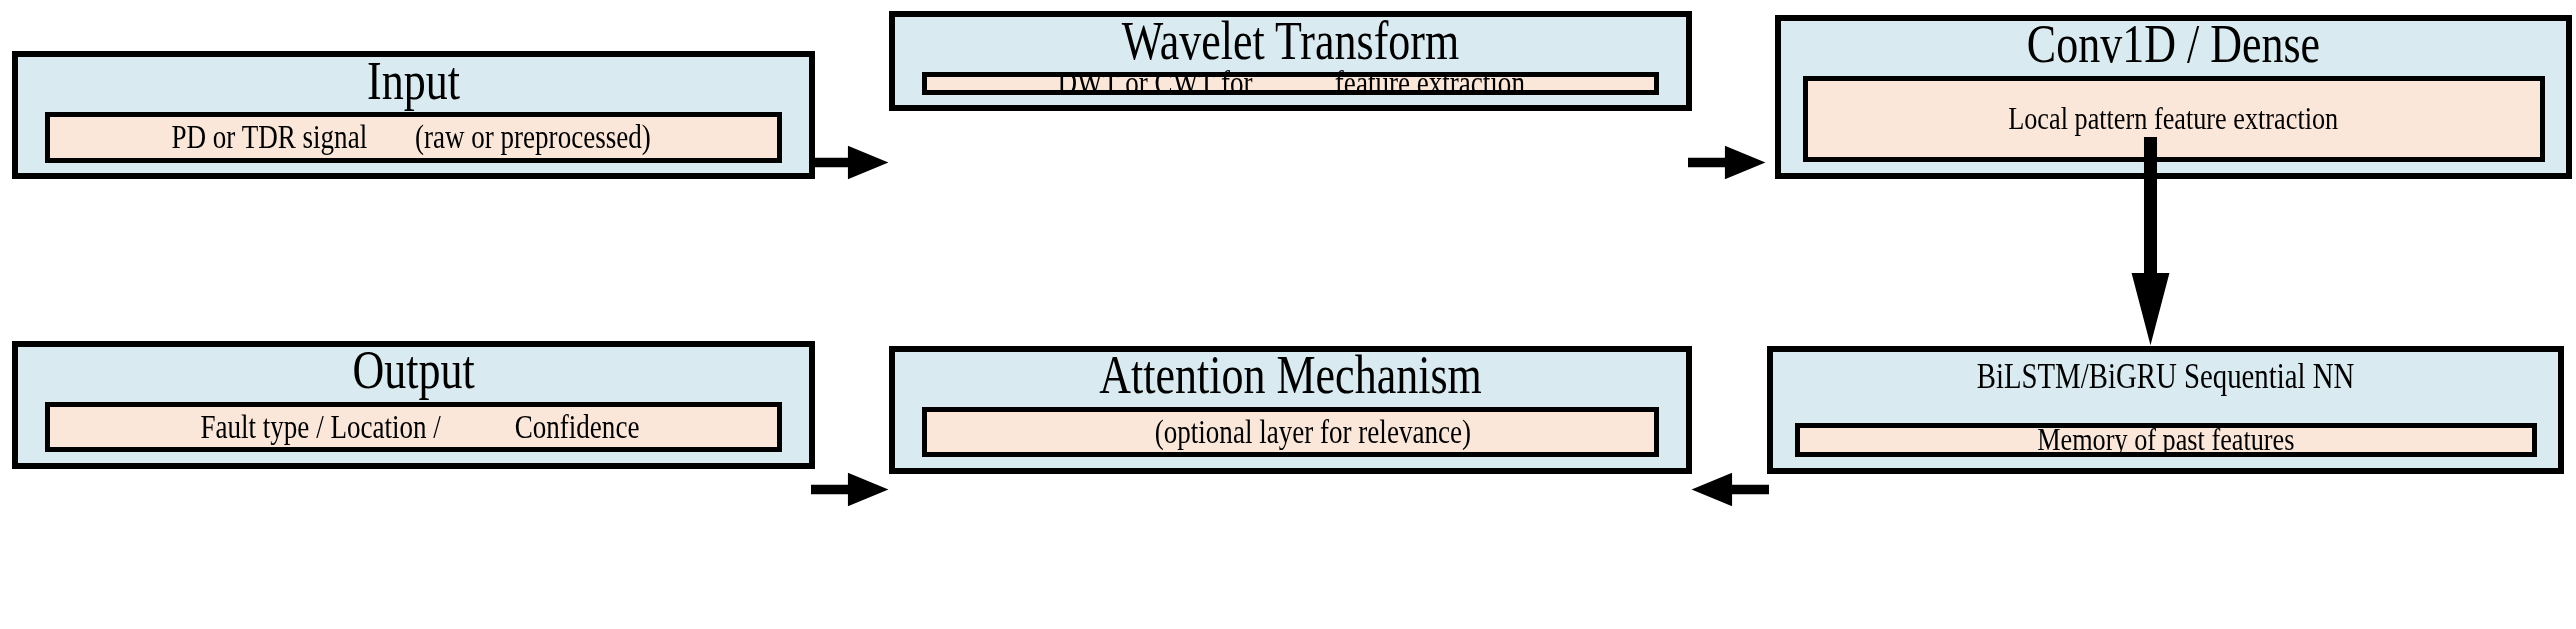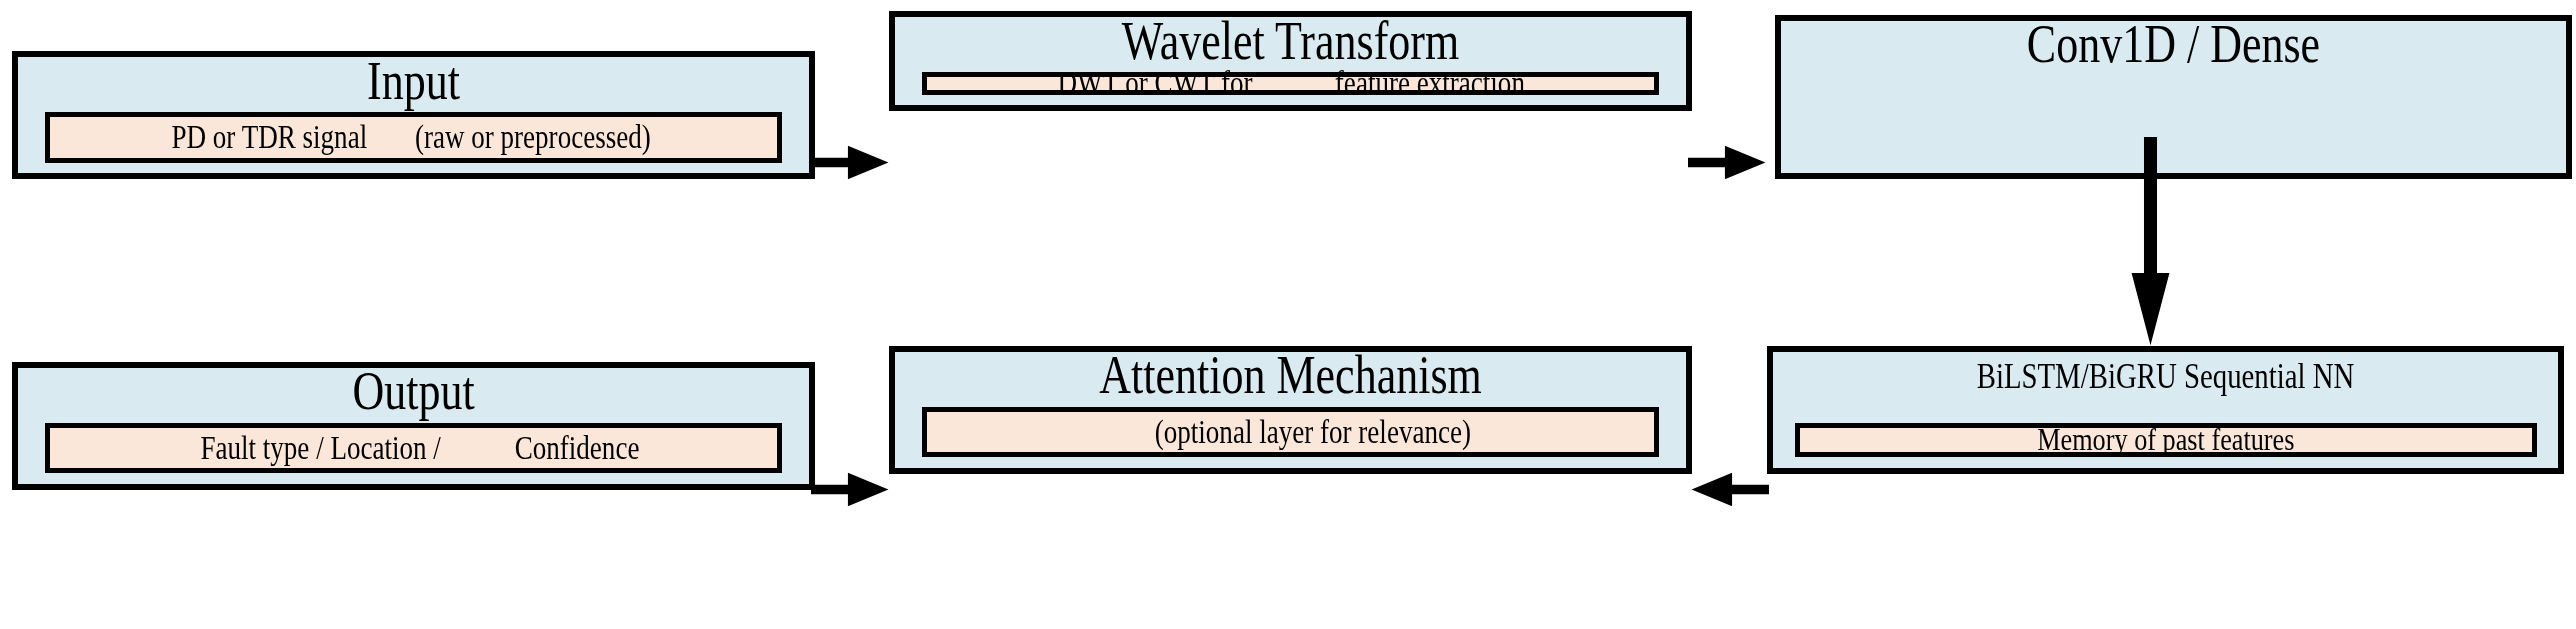--- a/index.html
+++ b/index.html
@@ -106,23 +106,26 @@
   <div class="node" id="node-wavelet" style="left:889px; top:11.3px; width:803px; height:100px;">
     <div class="node-title title-lg" style="margin-top:-4.8px;">Wavelet Transform</div>
     <div class="inner" style="left:27.4px; right:27.4px; top:55px; bottom:10.7px;gap:40px;">
       <div class="inner-line body-lg">DWT or CWT for</div>
       <div class="inner-line body-lg">feature extraction</div>
     </div>
   </div>
 
   <div class="node" id="node-conv" style="left:1767px; top:15px; width:797px; height:164px;margin-left:8px;">
     <div class="node-title title-lg" style="margin-top:-4.8px;">Conv1D / Dense</div>
+    <div class="inner" style="left:21.5px; right:21.5px; top:55px; bottom:10.7px;">
+      <div class="inner-line body-md">Local pattern feature extraction</div>
+    </div>
   </div>
 
-  <div class="node" id="node-output" style="left:12px; top:362px; width:803px; height:128px;">
+  <div class="node" id="node-output" style="left:12px; top:341px; width:803px; height:128px;">
     <div class="node-title title-lg" style="margin-top:-4.8px;">Output</div>
     <div class="inner" style="left:27.4px; right:27.4px; top:55px; bottom:10.7px;gap:33px;">
       <div class="inner-line body-lg">Fault type / Location /</div>
       <div class="inner-line body-lg">Confidence</div>
     </div>
   </div>
 
   <div class="node" id="node-attention" style="left:889px; top:346px; width:803px; height:128px;">
     <div class="node-title title-lg" style="margin-top:-4.8px;">Attention Mechanism</div>
     <div class="inner" style="left:27.4px; right:27.4px; top:55px; bottom:10.7px;padding-left:44px;">

